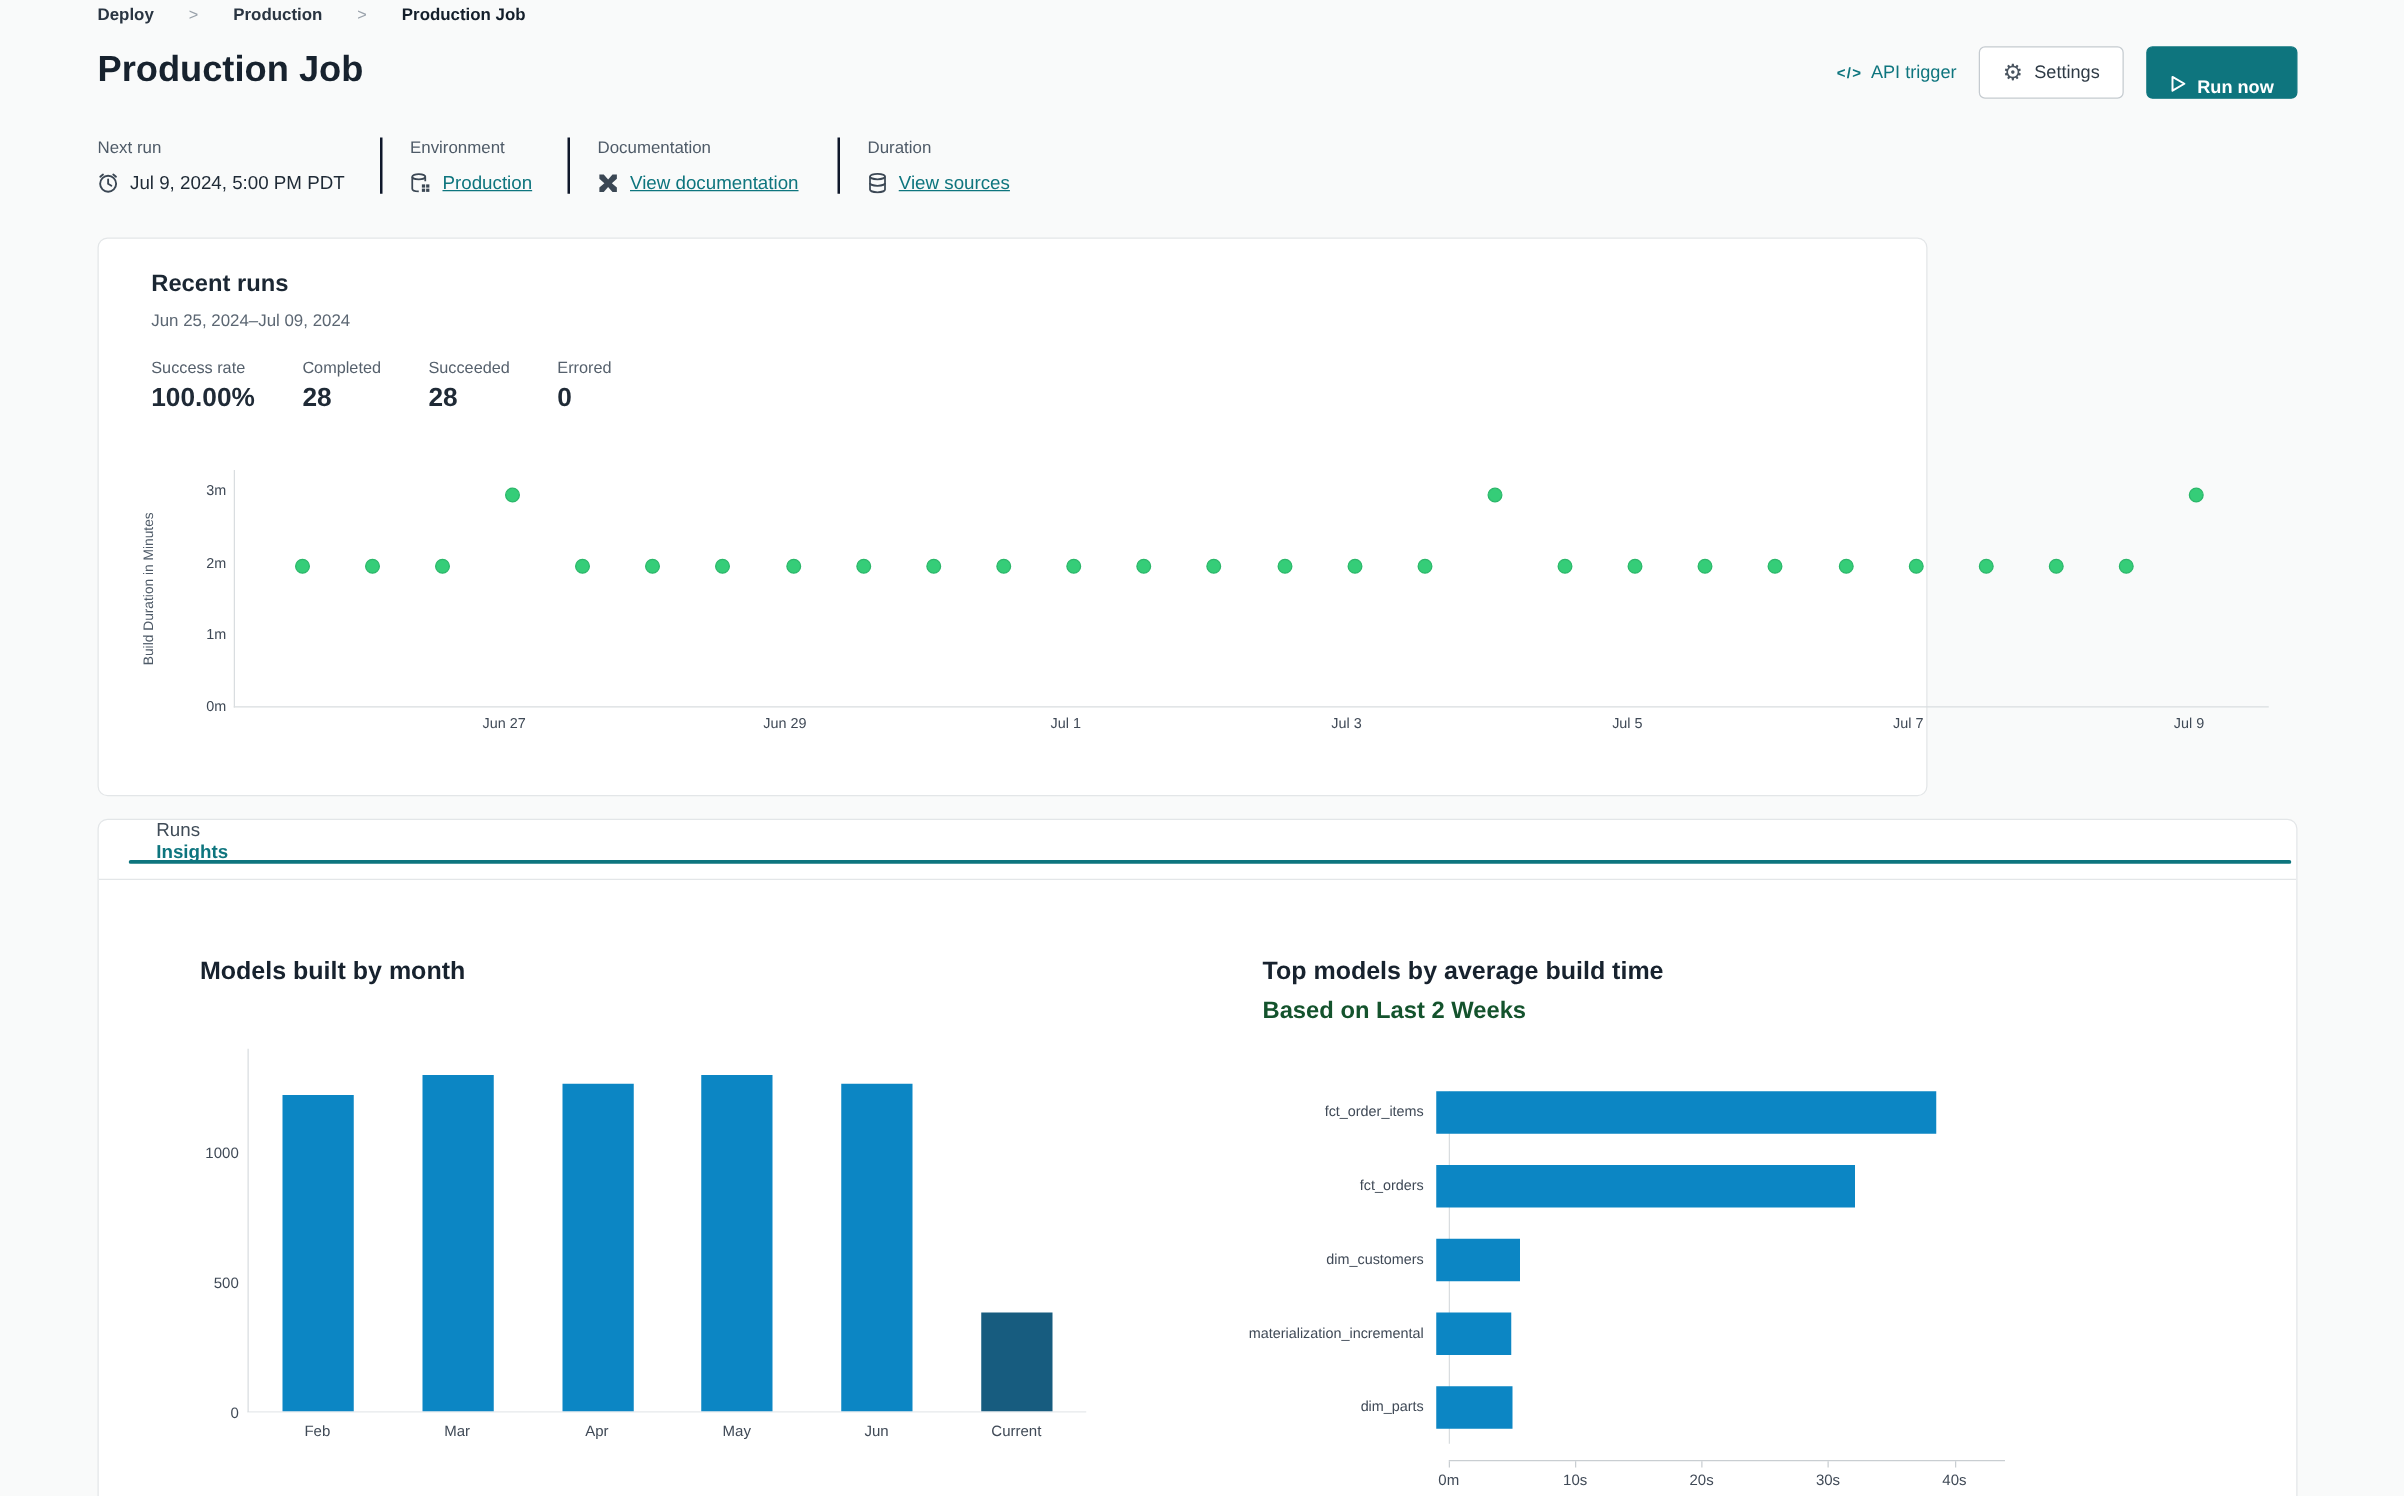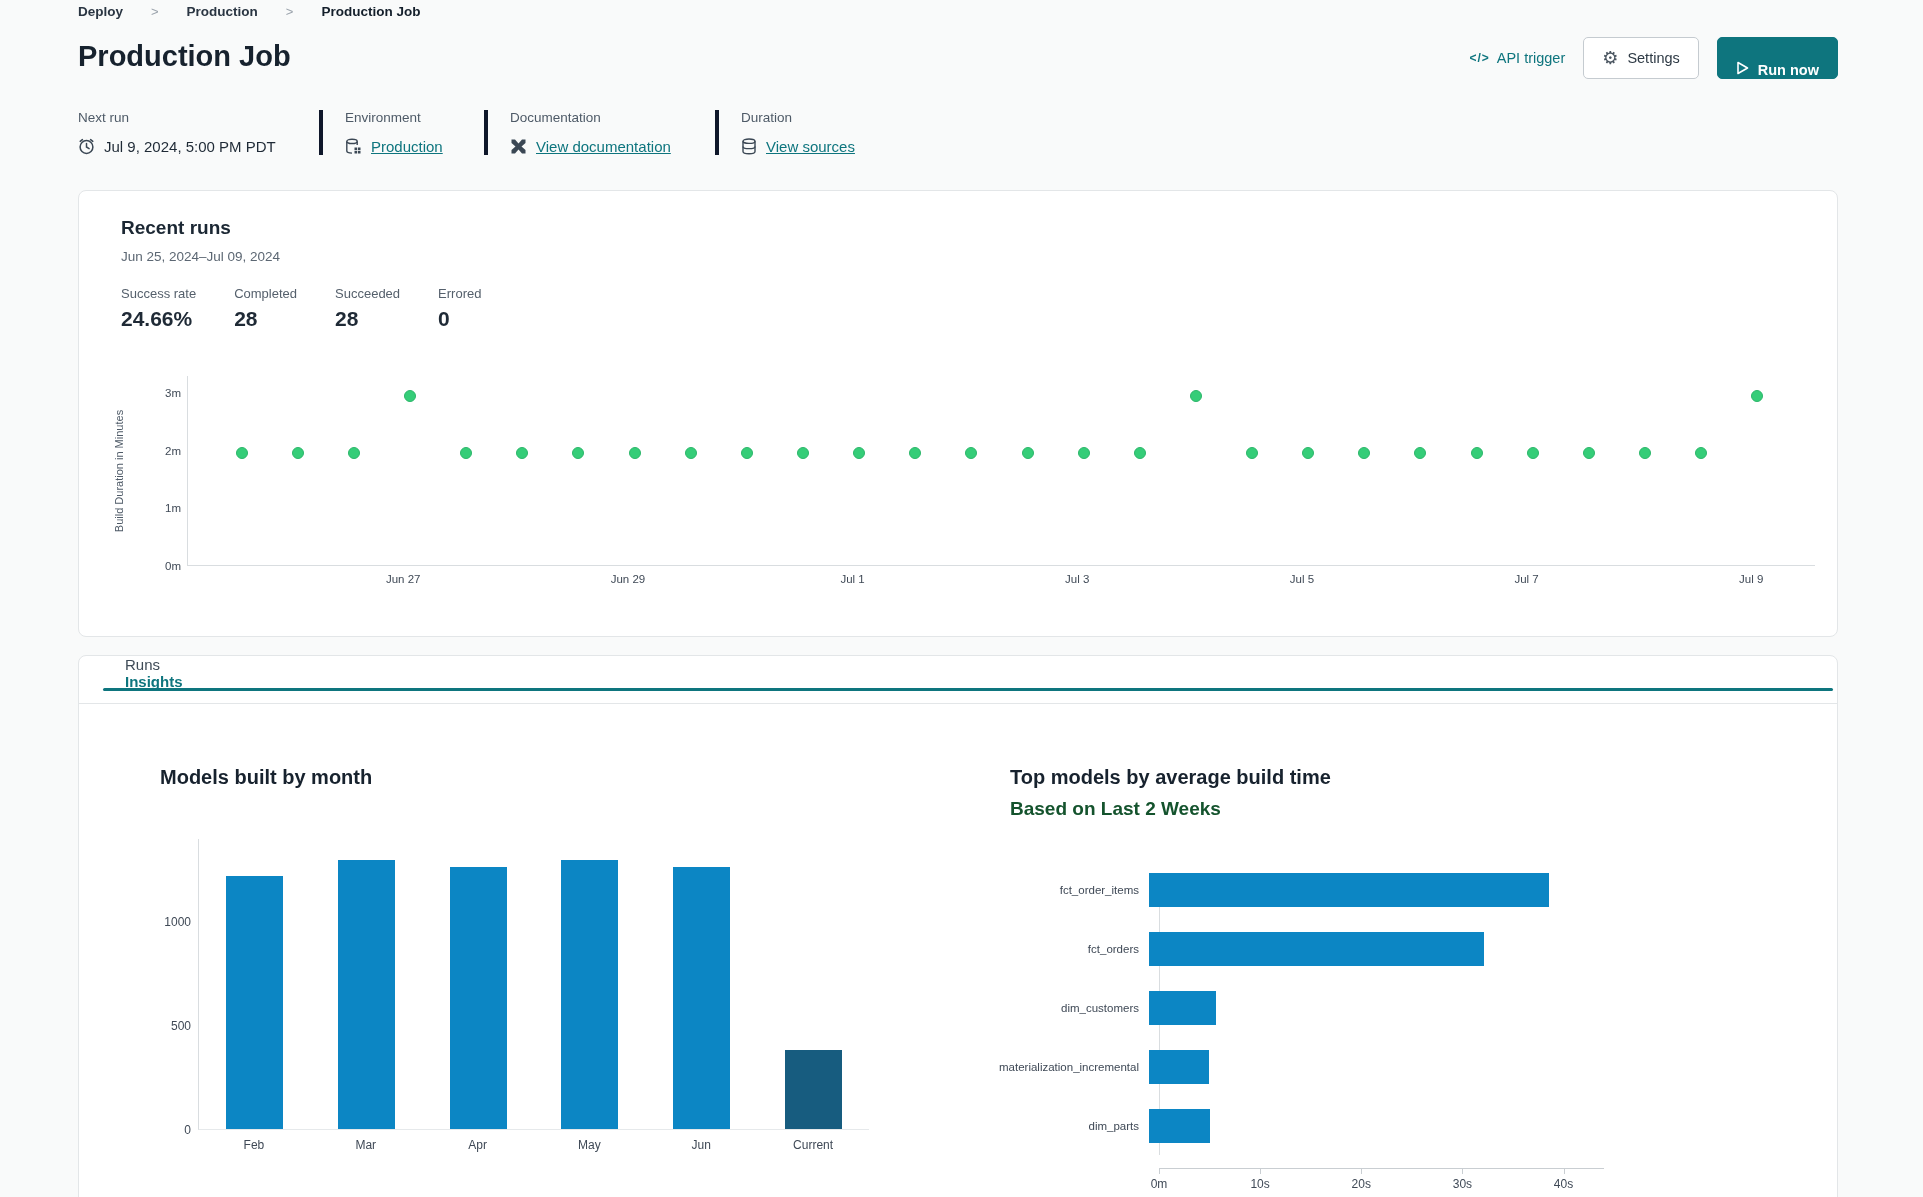--- a/index.html
+++ b/index.html
@@ -21,30 +21,30 @@
   .api-trigger .code-glyph { font-size:12px; font-weight:700; letter-spacing:1px; }
   .btn { display:flex; align-items:center; gap:9px; height:42px; padding:0 18px; border-radius:5px;
          font-size:14.5px; cursor:pointer; }
   .btn-secondary { background:#ffffff; border:1px solid #c5cbd0; color:#2e3a45; }
   .btn-secondary .gear { font-size:18px; color:#4a5560; line-height:1; }
   .btn-primary { background:#0e757e; border:1px solid #0e757e; color:#ffffff; font-weight:600;align-items:flex-end; }
 
   
   .meta-row { position:absolute; left:78px; top:110px; display:flex; }
   .meta-col { padding-right:28px; }
-  .meta-col + .meta-col { border-left:4px solid #0f172a; padding-left:22px;margin-left:15px; }
+  .meta-col + .meta-col { border-left:2px solid #0f172a; padding-left:22px; }
   .meta-label { font-size:13.5px; color:#4e5a67; margin-bottom:13px; }
   .meta-value { display:flex; align-items:center; gap:9px; font-size:15px; color:#1f2a36; }
   .meta-link { color:#0e757e; text-decoration:underline; cursor:pointer; }
   .meta-icon svg { display:block; }
   .mc-1 { width:226px; } .mc-2 { width:150px; } .mc-3 { width:216px; }
 
   
   .card { position:absolute; background:#ffffff; border:1px solid #e3e6e8; border-radius:8px; }
-  #recent-runs-card { left:78px; top:190px; width:1760px; height:447px; }
+  #recent-runs-card { left:78px; top:190px; width:1464px; height:447px; }
   .rr-title { position:absolute; left:42px; top:26px; font-size:19px; font-weight:700; color:#1b2733; }
   .rr-dates { position:absolute; left:42px; top:58px; font-size:13.5px; color:#5c6773; }
   .rr-stats { position:absolute; left:42px; top:95px; display:flex; gap:38px; }
   .stat-label { font-size:13px; color:#55606c; margin-bottom:6px; }
   .stat-value { font-size:21px; font-weight:700; color:#1f2a36; }
 
   
   .scatter-ylabel { position:absolute; left:34px; top:375px; width:190px; height:14px;
                     transform:rotate(-90deg); transform-origin:left top;
                     font-size:11px; color:#4e5a67; text-align:center; }
@@ -188,21 +188,21 @@
       </div>
     </div>
   </div>
 
   <div class="card" id="recent-runs-card">
     <div class="rr-title">Recent runs</div>
     <div class="rr-dates">Jun 25, 2024–Jul 09, 2024</div>
     <div class="rr-stats">
       <div class="stat">
         <div class="stat-label">Success rate</div>
-        <div class="stat-value">24.66%</div>
+        <div class="stat-value">100.00%</div>
       </div>
       <div class="stat">
         <div class="stat-label">Completed</div>
         <div class="stat-value">28</div>
       </div>
       <div class="stat">
         <div class="stat-label">Succeeded</div>
         <div class="stat-value">28</div>
       </div>
       <div class="stat">

